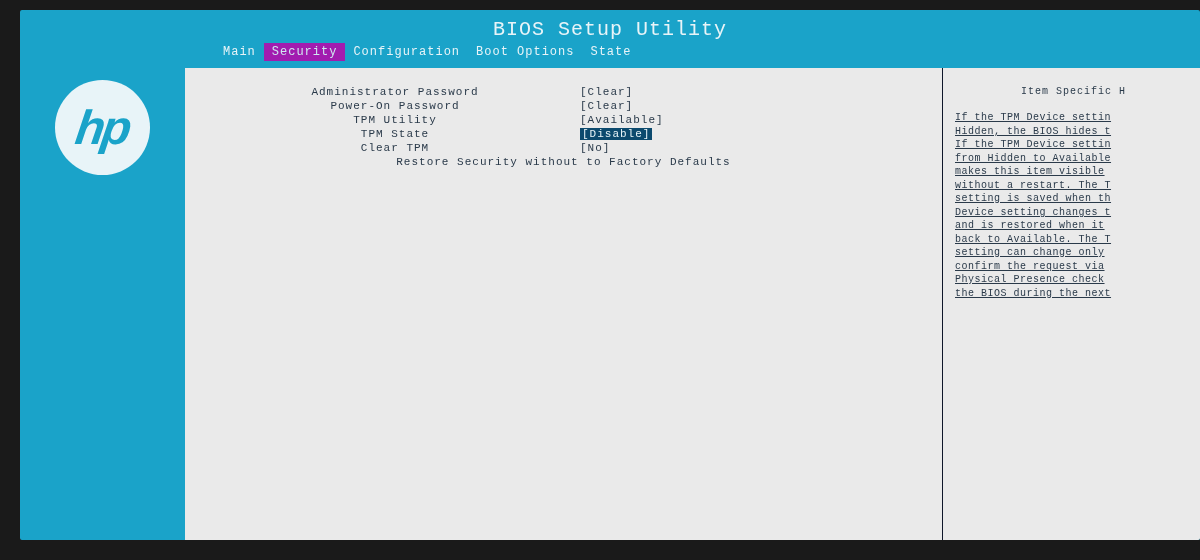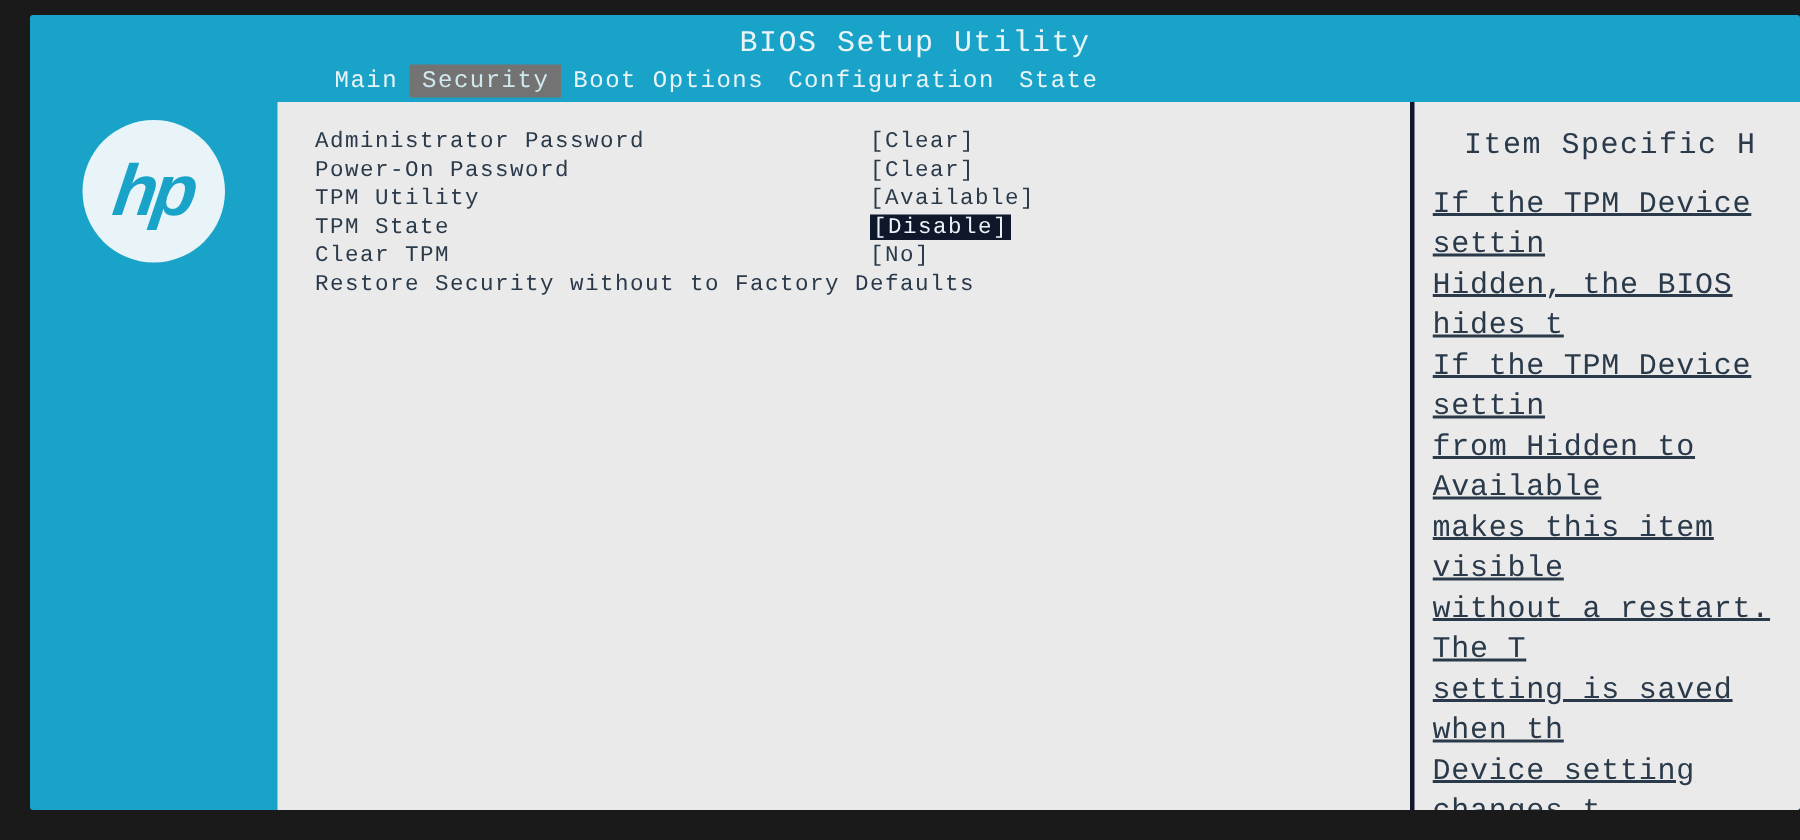--- a/index.html
+++ b/index.html
@@ -25,29 +25,29 @@
       text-align: center;
       color: #e8f4f8;
       font-size: 20px;
       padding: 8px 0 2px 0;
       letter-spacing: 1px;
     }
     .menu-bar {
       display: flex;
       padding-left: 195px;
       gap: 0;
-      font-size: 16px;
+      font-size: 12px;
       color: #e8f4f8;
     }
     .menu-item {
       padding: 2px 8px;
       letter-spacing: 1px;
     }
     .menu-item.selected {
-      background: #737373;
+      background: #a21caf;
       color: #d0e8f0;
     }
     .logo-container {
       position: absolute;
       left: 35px;
       top: 70px;
       width: 100px;
       height: 100px;
     }
     .hp-logo {
@@ -74,48 +74,49 @@
       left: 165px;
       top: 58px;
       right: 0;
       bottom: 0;
       background: #eaeaea;
       display: flex;
     }
     .main-panel {
       flex: 1;
       padding: 18px 25px;
-      font-size: 15px;
+      font-size: 11px;
       color: #2a3a4a;
-      border-right: 3px solid #0f172a;
+      border-right: 1px solid #0f172a;
+      text-align: center;
     }
     .setting-row {
       display: flex;
       margin-bottom: 2px;
       letter-spacing: 1px;
     }
     .setting-label {
       width: 370px;
     }
     .setting-value {
       color: #2a3a4a;
     }
     .setting-value.highlighted {
-      background: #0f172a;
+      background: #0c4a6e;
       color: #e8f4f8;
       padding: 0 2px;
     }
     .action-row {
       margin-top: 2px;
       letter-spacing: 1px;
     }
     .help-panel {
       width: 257px;
       padding: 18px 8px 18px 12px;
-      font-size: 20px;
+      font-size: 10px;
       color: #2a3a4a;
       overflow: hidden;
     }
     .help-title {
       text-align: center;
       margin-bottom: 14px;
       letter-spacing: 1px;
       white-space: nowrap;
     }
     .help-text {
@@ -128,22 +129,22 @@
   </style>
 </head>
 <body>
 
 <div class="bios-frame">
   <div class="bios-title">BIOS Setup Utility</div>
 
   <div class="menu-bar">
     <div class="menu-item">Main</div>
     <div class="menu-item selected">Security</div>
+    <div class="menu-item">Configuration</div>
     <div class="menu-item">Boot Options</div>
-    <div class="menu-item">Configuration</div>
     <div class="menu-item">State</div>
   </div>
 
   <div class="logo-container">
     <div class="hp-logo">
       <span class="hp-logo-text">hp</span>
     </div>
   </div>
 
   <div class="content-area">

